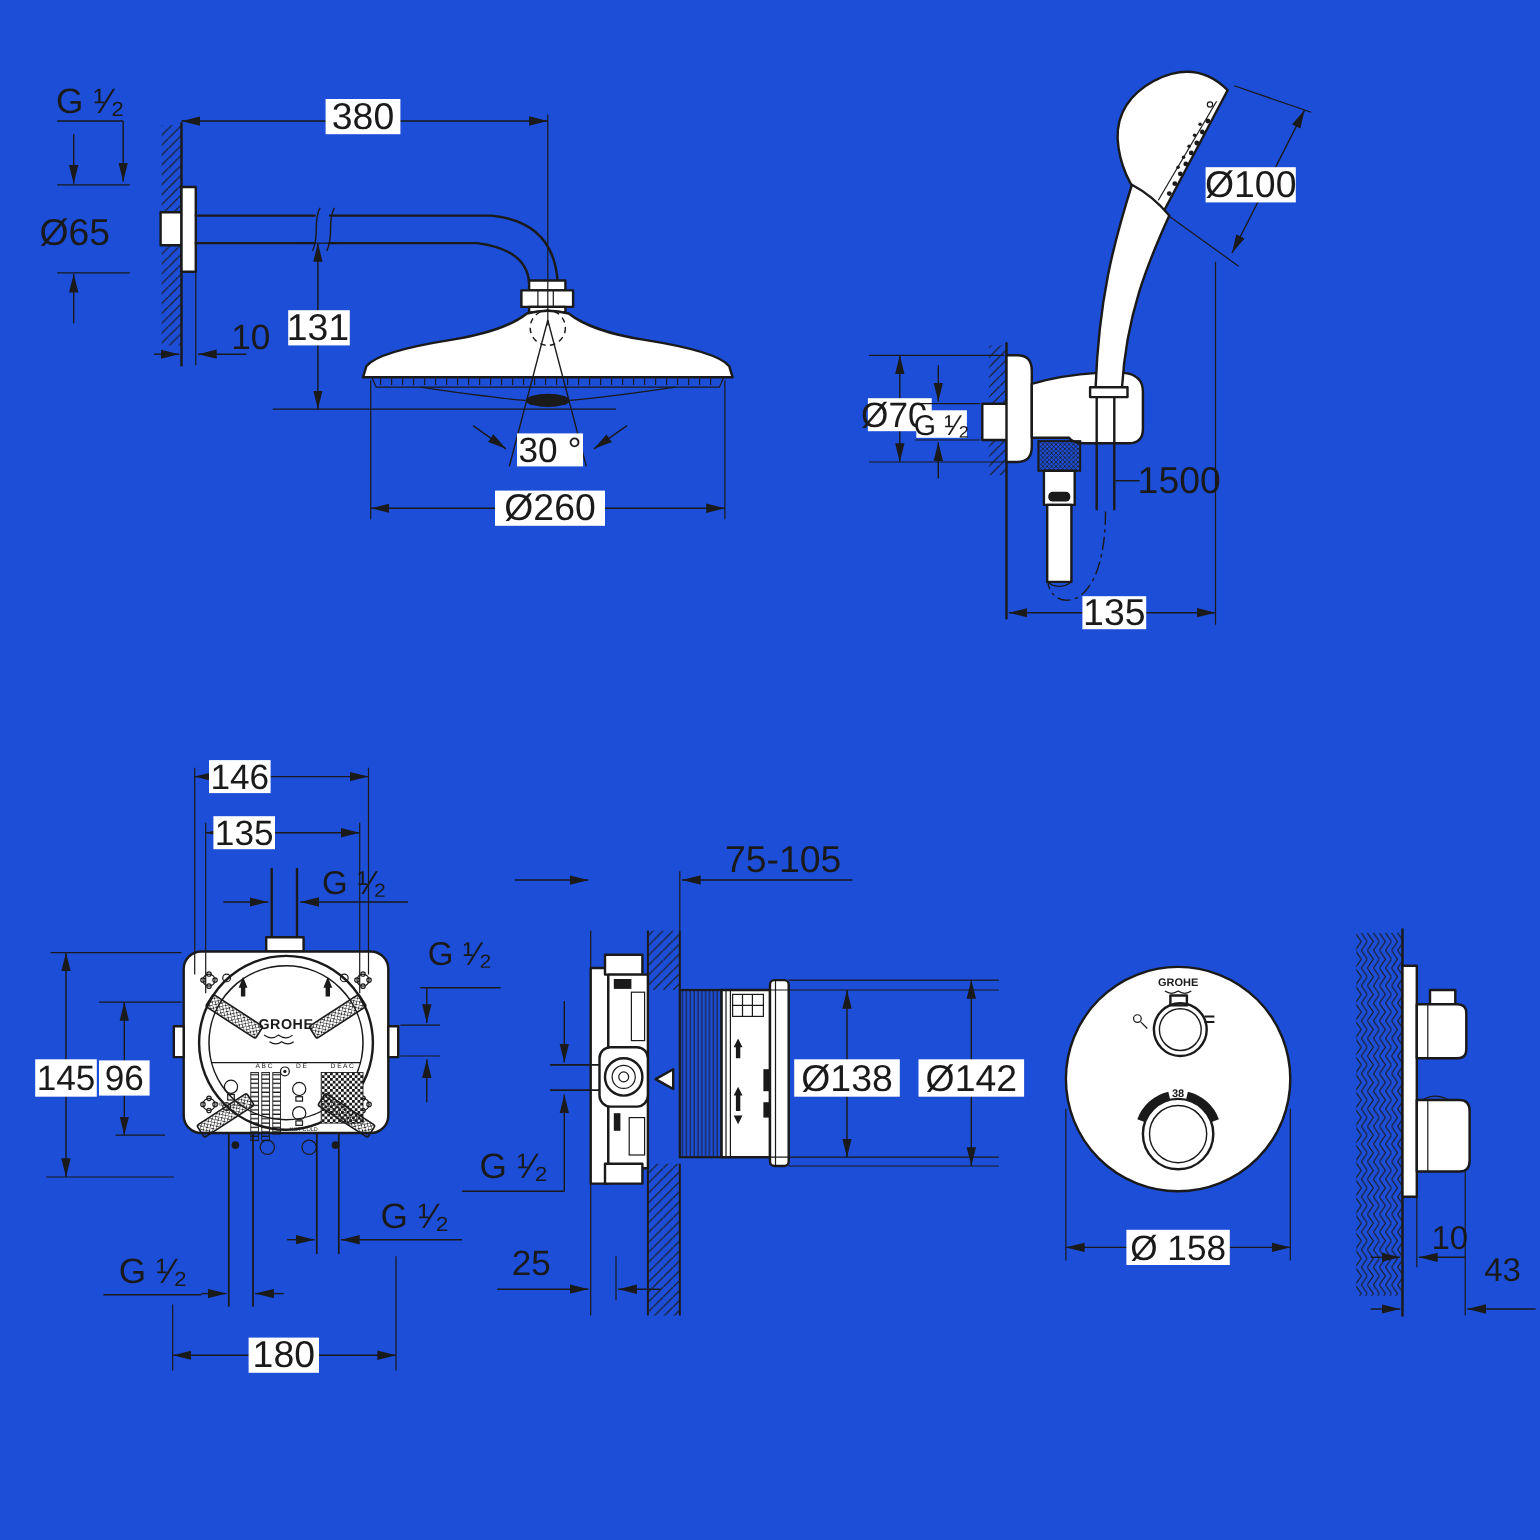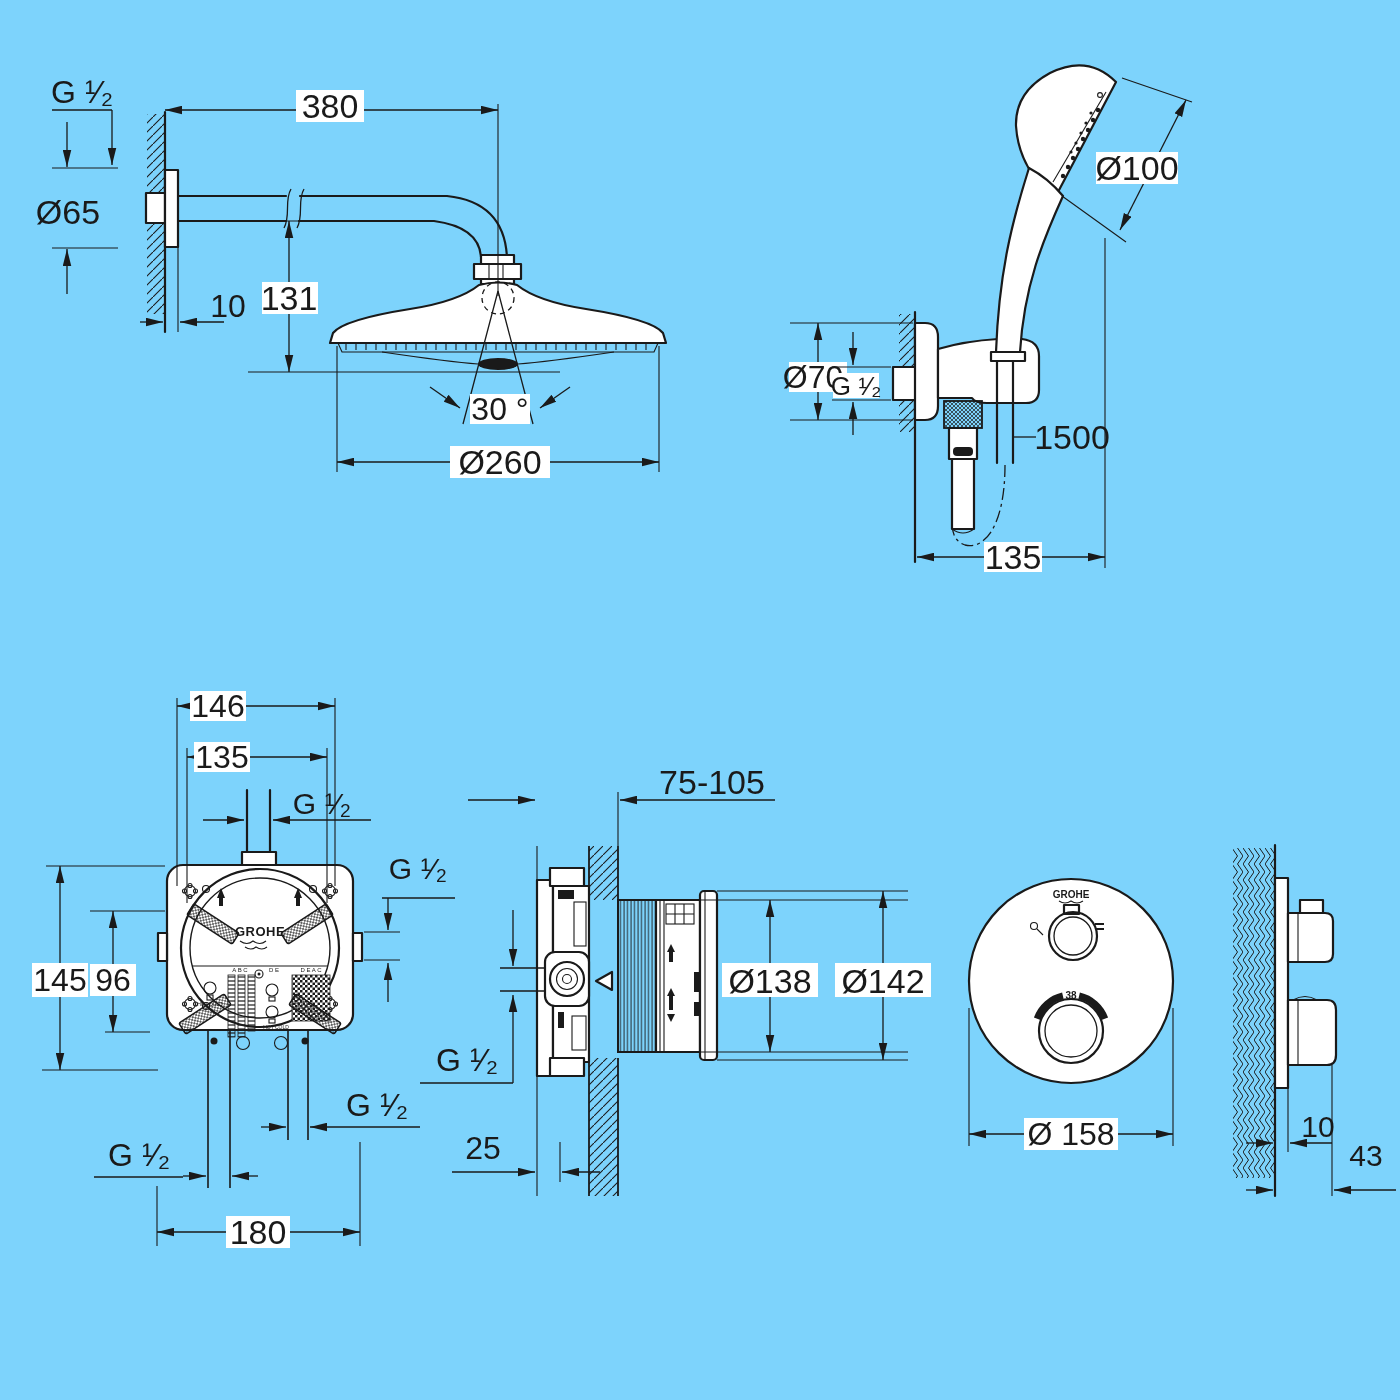--- a/index.html
+++ b/index.html
@@ -1,16 +1,16 @@
 <!DOCTYPE html>
 <html><head>
 <meta charset="utf-8">
 <style>
   html,body{margin:0;padding:0;background:#fff;}
-  .stage{width:1400px;height:1400px;position:relative;background:#7dd3fc;}
+  .stage{width:1400px;height:1400px;position:relative;background:#1d4ed8;}
   svg{display:block;}
   svg text{
     font-family:"Liberation Sans","DejaVu Sans",sans-serif;
     fill:#1a1a1a;
     dominant-baseline:central;
   }
   .obj{stroke:#1a1a1a;fill:none;stroke-width:2.2;stroke-linecap:round;stroke-linejoin:round;}
   .objf{stroke:#1a1a1a;fill:#fff;stroke-width:2.2;stroke-linejoin:round;}
   .thin{stroke:#1a1a1a;fill:none;stroke-width:1.1;}
   .dim{stroke:#1a1a1a;fill:none;stroke-width:1.3;}

